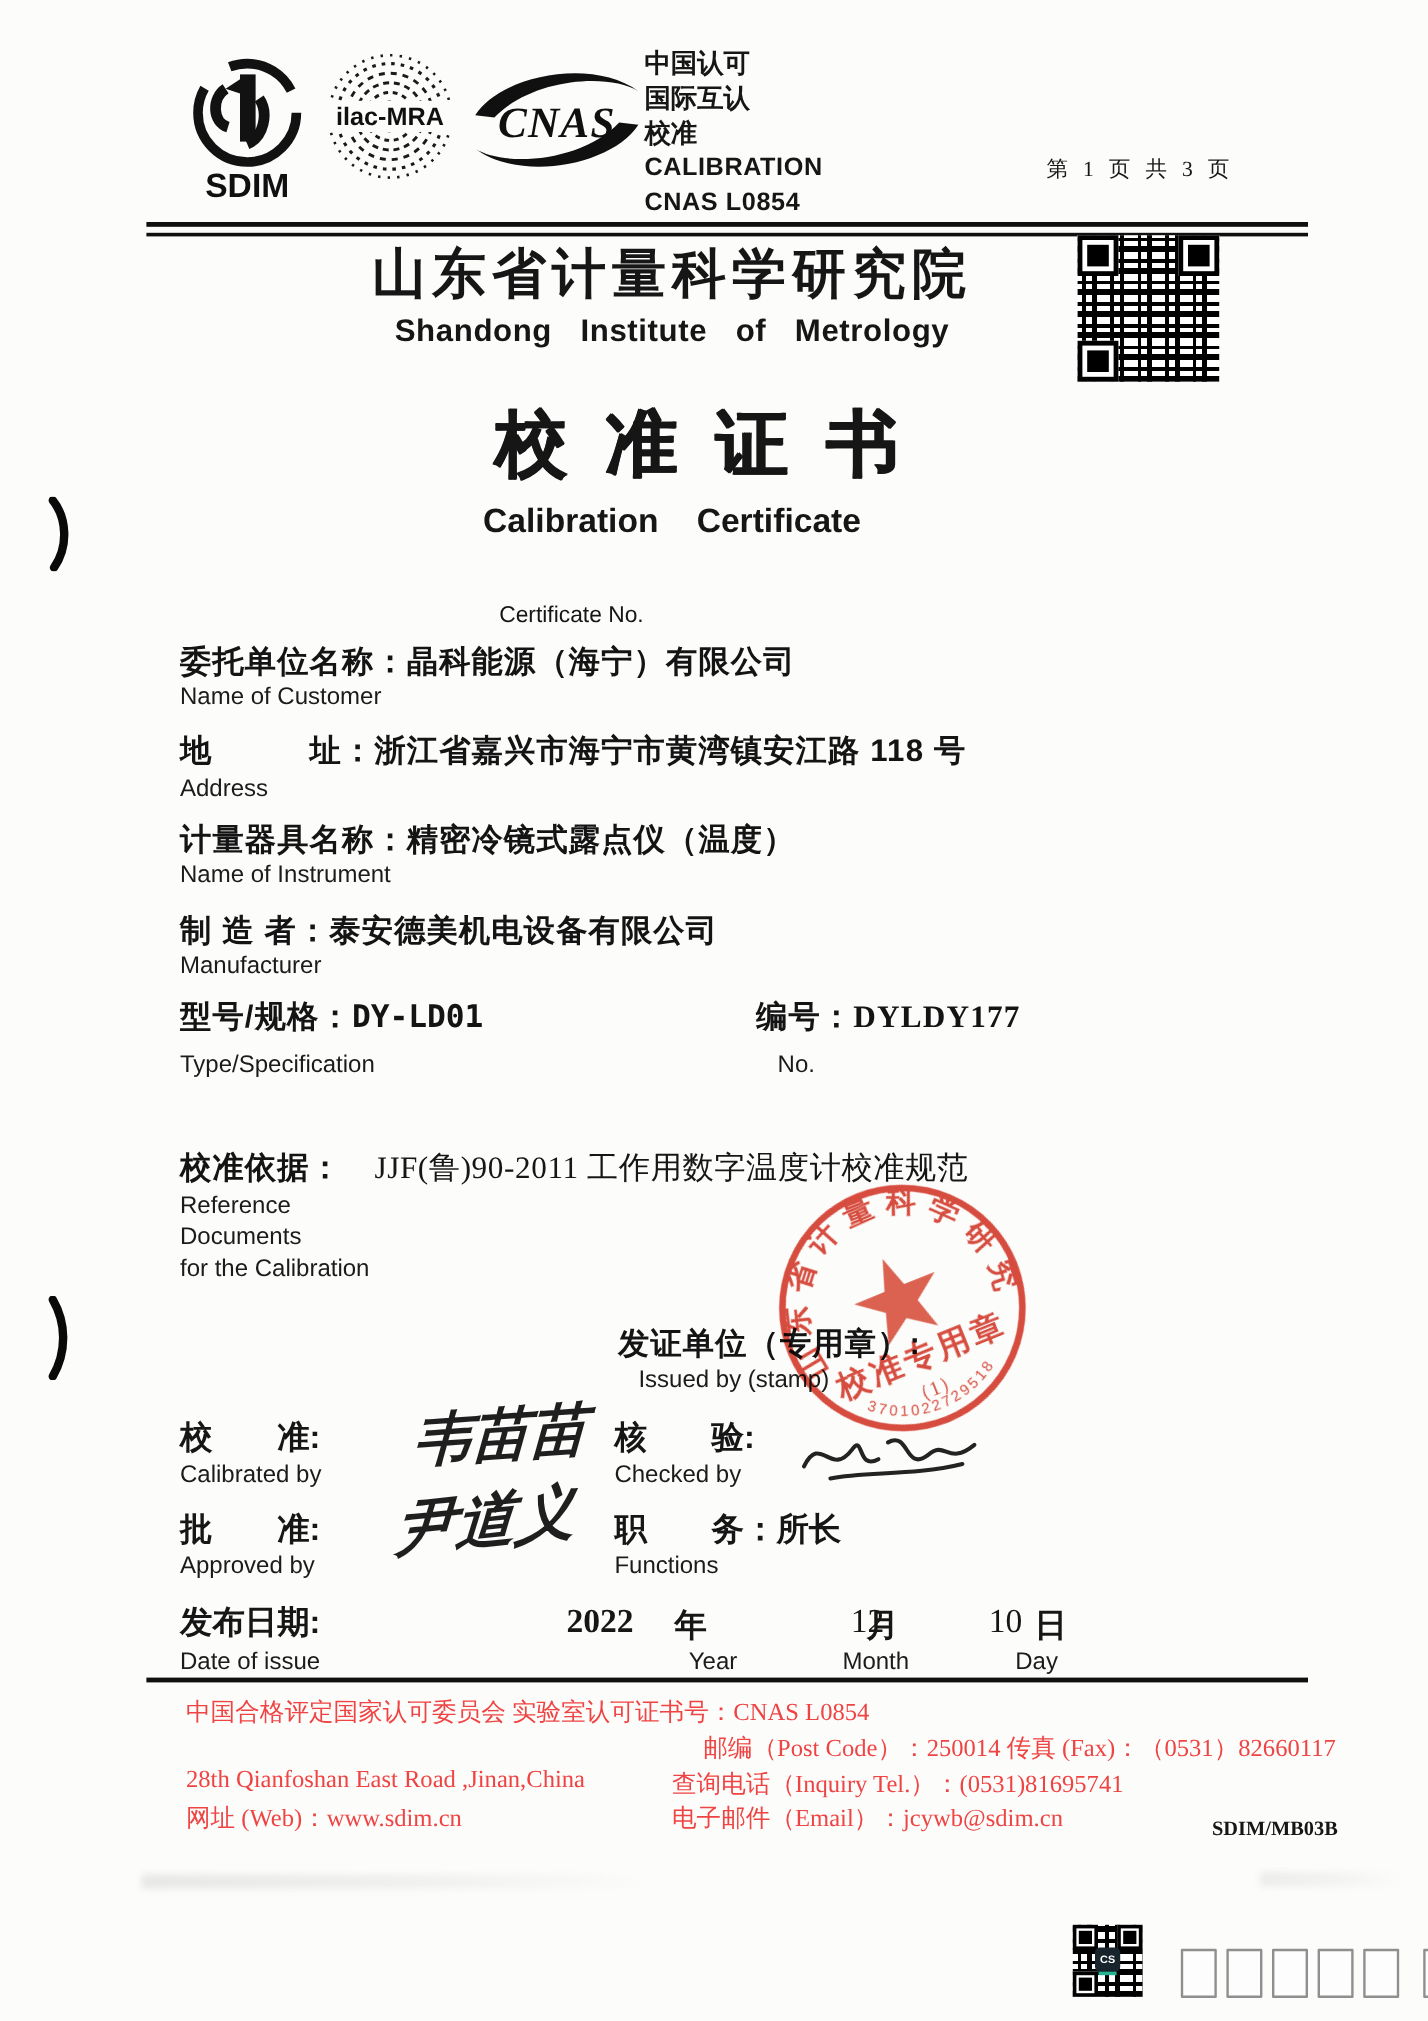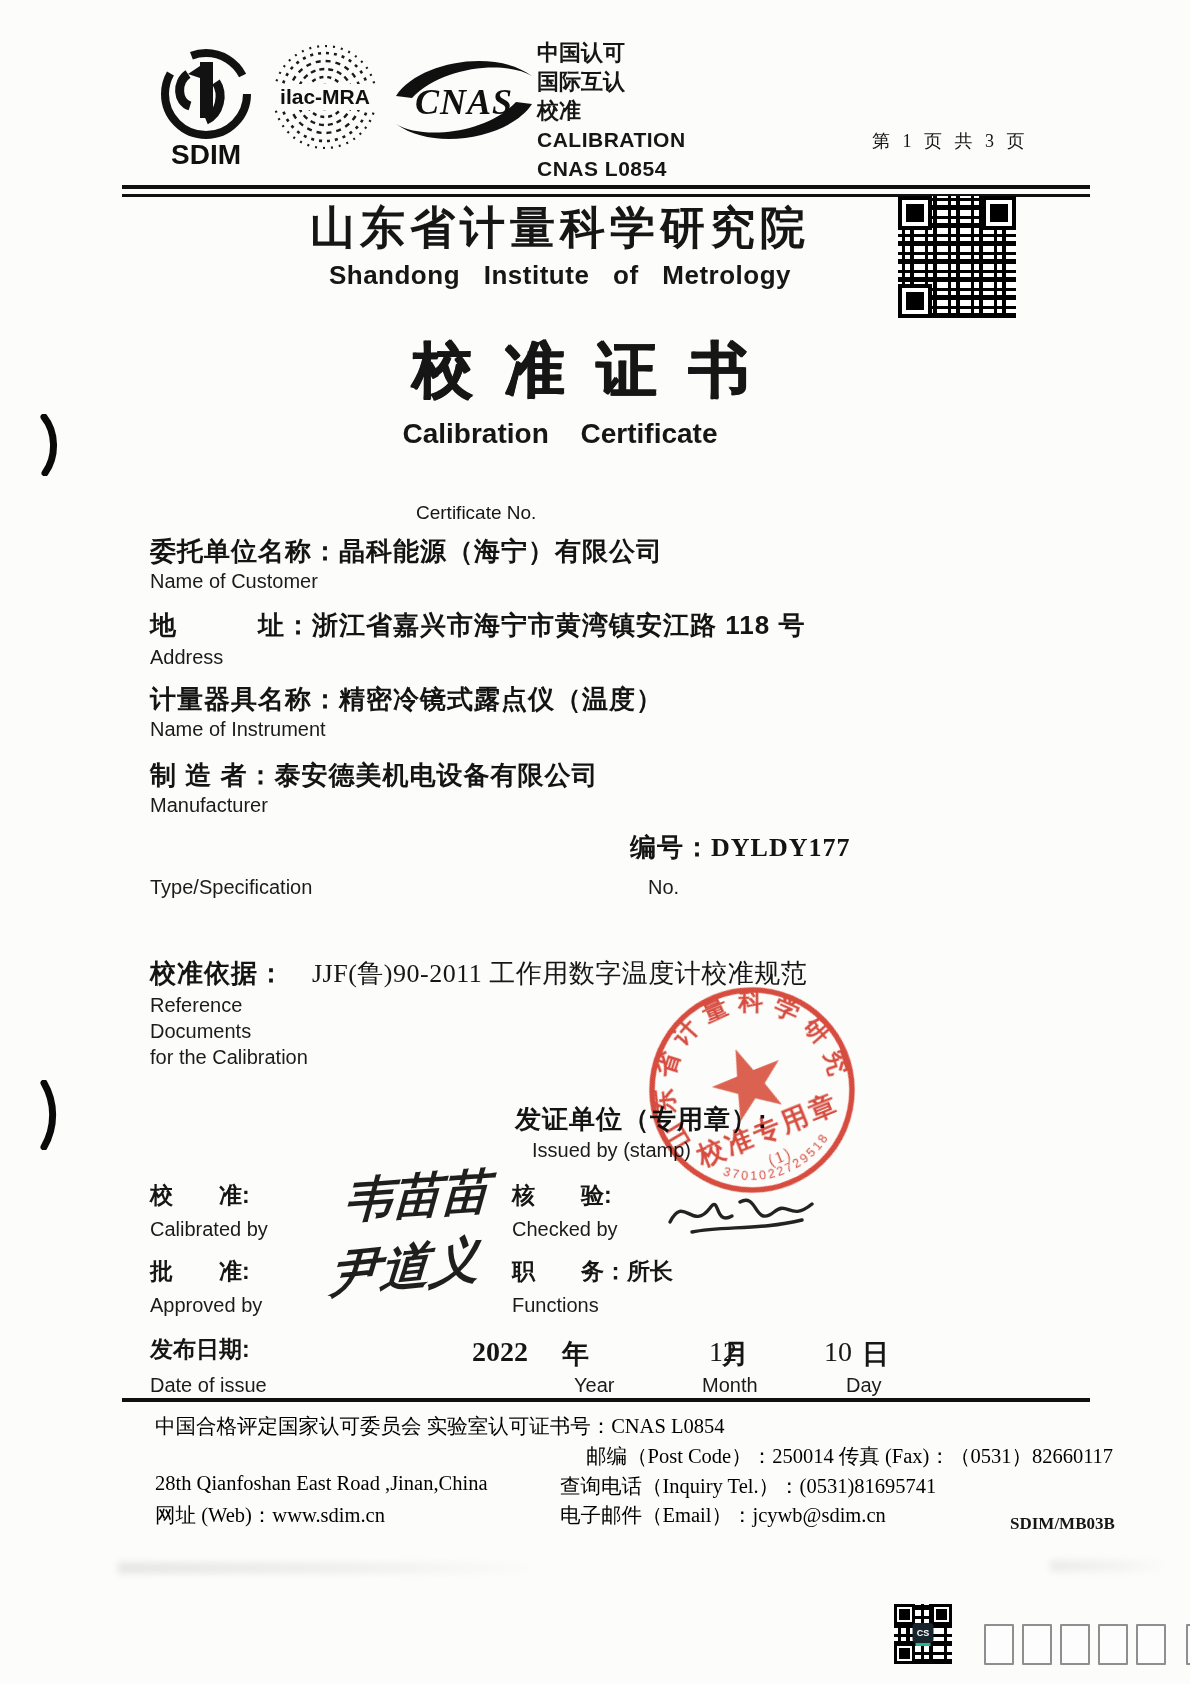--- a/index.html
+++ b/index.html
@@ -67,42 +67,42 @@
   #refv{left:312px;top:956px;font:400 26px "Liberation Serif",serif;letter-spacing:.5px;white-space:nowrap;}
   #refe0{left:150px;top:994px;} #refe1{left:150px;top:1020px;} #refe2{left:150px;top:1046px;}
 
   
   #issued-cn{left:515px;top:1102px;}
   #issued-en{left:532px;top:1139px;}
   #stamp{left:644px;top:982px;width:216px;height:216px;transform:rotate(-22deg);
          opacity:.9;mix-blend-mode:multiply;filter:blur(.3px);}
 
   
-  .sg-cn{font-weight:700;font-size:23px;white-space:nowrap;}
+  .sg-cn{font-weight:700;font-size:27px;white-space:nowrap;}
   #calc{left:150px;top:1180px;} #cale{left:150px;top:1218px;}
   #chkc{left:512px;top:1180px;} #chke{left:512px;top:1218px;}
   #appc{left:150px;top:1256px;} #appe{left:150px;top:1294px;}
   #dutc{left:512px;top:1256px;} #dute{left:512px;top:1294px;}
   .sig{font-family:"Liberation Serif",serif;font-style:italic;font-weight:700;color:#1f1f1f;white-space:nowrap;}
   #sig-cal{left:345px;top:1164px;font-size:48px;transform:rotate(-4deg) skewX(-6deg);}
   #sig-app{left:330px;top:1234px;font-size:50px;transform:rotate(-6deg) skewX(-10deg);}
   #sig-chk{left:662px;top:1182px;}
 
   
   #datec{left:150px;top:1334px;} #datee{left:150px;top:1374px;}
   .dt{font:400 28px "Liberation Serif",serif;}
   .du{font-weight:700;font-size:27px;}
   #d-year{left:472px;top:1336px;font-weight:bold;} #u-year{left:562px;top:1336px;} #l-year{left:574px;top:1374px;}
   #d-mon{left:672px;top:1336px;margin-left:37px;}  #u-mon{left:722px;top:1336px;}  #l-mon{left:702px;top:1374px;}
   #d-day{left:824px;top:1336px;}  #u-day{left:862px;top:1336px;}  #l-day{left:846px;top:1374px;text-align:center;}
 
   #rule-bottom{left:122px;top:1398px;width:968px;height:4px;background:#101010;}
 
   
-  .ft{font:400 20.5px "Liberation Serif",serif;white-space:nowrap;color:#000000;}
+  .ft{font:400 20.5px "Liberation Serif",serif;white-space:nowrap;color:#ef4444;}
   #ft1{left:155px;top:1412px;}
   #ft2a{left:155px;top:1442px;} #ft2b{left:586px;top:1442px;}
   #ft3a{left:155px;top:1472px;} #ft3b{left:560px;top:1472px;}
   #ft4a{left:155px;top:1501px;} #ft4b{left:560px;top:1501px;}
   #doc-code{left:1010px;top:1514px;font:700 17px "Liberation Serif",serif;}
 
   
   #tofu{left:984px;top:1624px;display:flex;align-items:center;}
   .tofu{width:26px;height:37px;border:2.5px solid #8f8f8f;border-radius:1px;margin-right:8px;background:#fdfdfd;}
   .tofu.gap{margin-left:12px;}
@@ -178,20 +178,21 @@
 
   <div class="abs cn-line" id="f1c"><span>地　　　址：</span><span>浙江省嘉兴市海宁市黄湾镇安江路 118 号</span></div>
   <div class="abs en-line" id="f1e">Address</div>
 
   <div class="abs cn-line" id="f2c"><span>计量器具名称：</span><span>精密冷镜式露点仪（温度）</span></div>
   <div class="abs en-line" id="f2e">Name of Instrument</div>
 
   <div class="abs cn-line" id="f3c"><span>制 造 者：</span><span>泰安德美机电设备有限公司</span></div>
   <div class="abs en-line" id="f3e">Manufacturer</div>
 
+  <div class="abs cn-line" id="typec"><span>型号/规格：</span><span class="mono">DY-LD01</span></div>
   <div class="abs cn-line" id="noc"><span>编号：</span><span class="serifv">DYLDY177</span></div>
   <div class="abs en-line" id="typee">Type/Specification</div>
   <div class="abs en-line" id="noe">No.</div>
 
   <div class="abs cn-line" id="refc">校准依据：</div>
   <div class="abs" id="refv">JJF(鲁)90-2011 工作用数字温度计校准规范</div>
   <div class="abs en-line" id="refe0">Reference</div>
   <div class="abs en-line" id="refe1">Documents</div>
   <div class="abs en-line" id="refe2">for the Calibration</div>
 

